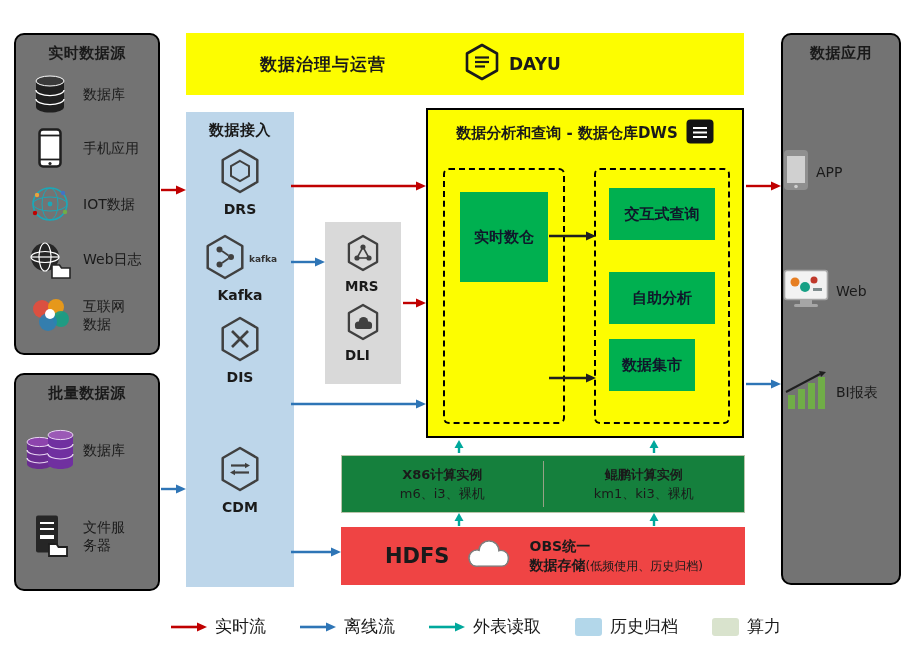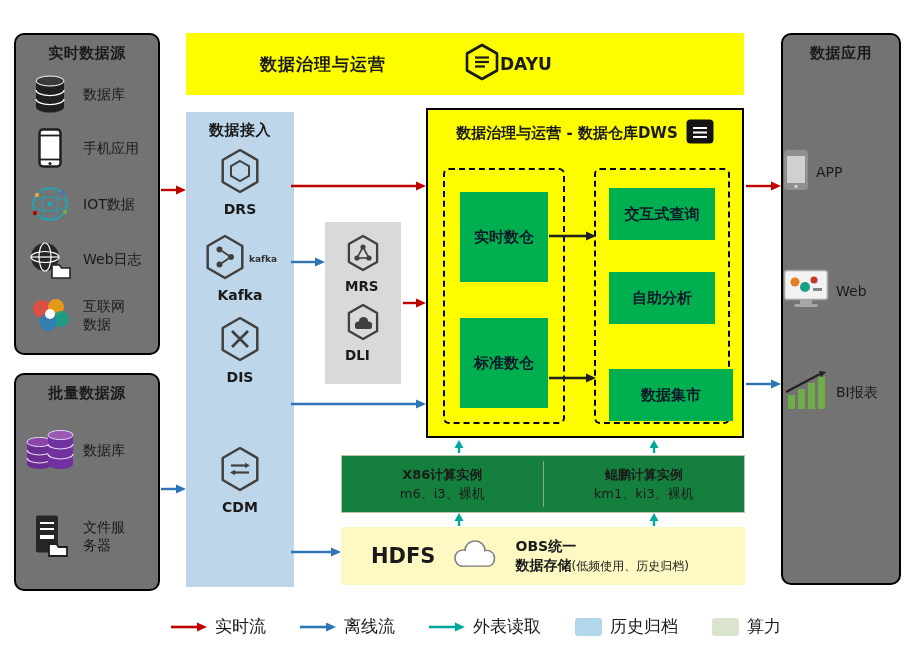--- a/index.html
+++ b/index.html
@@ -14,21 +14,21 @@
 .panel-title{font-weight:bold;font-size:15px;text-align:center;padding-top:9px;letter-spacing:.5px}
 .src-items{flex:1;display:flex;flex-direction:column;justify-content:space-around;padding:4px 16px 10px 8px}
 .src-item{display:flex;align-items:center;gap:7px}
 .src-item .ic{width:52px;flex:none;display:flex;justify-content:center;align-items:center}
 .lbl{font-size:14px;line-height:1.3}
 .w-narrow{max-width:52px}
 
 
 #governance{position:absolute;left:186px;top:33px;width:558px;height:62px;background:#fdfd00}
 #governance .gov-title{position:absolute;left:74px;top:0;height:100%;display:flex;align-items:center;font-weight:bold;font-size:17px;letter-spacing:1px}
-#governance .dayu{position:absolute;left:278px;top:0;height:100%;display:flex;align-items:center;}
+#governance .dayu{position:absolute;left:278px;top:0;height:100%;display:flex;align-items:center;gap:9px}
 .dayu-label{font-weight:bold;font-size:17px}
 
 
 #ingestion{position:absolute;left:186px;top:112px;width:108px;height:475px;background:#bdd6ea}
 .svc{position:absolute;left:0;right:0;display:flex;flex-direction:column;align-items:center}
 #svc-drs{top:36px}#svc-kafka{top:122px}#svc-dis{top:204px}#svc-cdm{top:334px}
 .svc .svc-label{font-weight:bold;font-size:14px;margin-top:3px}
 .svc-iconrow{display:flex;align-items:center;justify-content:center;gap:2px}
 .kafka-note{font-size:9px;font-weight:bold;color:#333}
 
@@ -42,29 +42,29 @@
 #dws{position:absolute;left:426px;top:108px;width:318px;height:330px;background:#fdfd00;border:2.5px solid #000}
 #dws .dws-title{position:absolute;top:9px;left:0;right:0;display:flex;justify-content:center;align-items:center;gap:8px;font-weight:bold;font-size:15px}
 .dashed{position:absolute;border:2px dashed #000;border-radius:6px}
 #dashed-left{left:15px;top:58px;width:122px;height:256px}
 #dashed-right{left:166px;top:58px;width:136px;height:256px}
 .greenbox{position:absolute;background:#00b050;display:flex;align-items:center;justify-content:center;font-weight:bold;font-size:15px;color:#0f172a;text-align:center}
 #g1{left:15px;top:22px;width:88px;height:90px}
 #g2{left:15px;top:148px;width:88px;height:90px}
 #g3{left:13px;top:18px;width:106px;height:52px}
 #g4{left:13px;top:102px;width:106px;height:52px}
-#g5{left:13px;top:199px;width:124px;height:52px}
+#g5{left:13px;top:169px;width:86px;height:52px}
 
 
 #compute{position:absolute;left:341px;top:455px;width:404px;height:58px;background:#15803d;border:1px solid #b9c4aa;display:flex}
 .comp-half{flex:1;display:flex;flex-direction:column;align-items:center;justify-content:center;gap:1px}
 .comp-title{font-weight:bold;font-size:13px}
 .comp-spec{font-size:13px}
 .comp-divider{width:1px;background:#96a186;margin:5px 0}
-#hdfs{position:absolute;left:341px;top:527px;width:404px;height:58px;background:#fef9c3;display:flex;align-items:center;padding-left:30px;gap:13px}
+#hdfs{position:absolute;left:341px;top:527px;width:404px;height:58px;background:#ef4444;display:flex;align-items:center;padding-left:44px;gap:13px}
 .hdfs-label{font-weight:bold;font-size:21px}
 .obs-block{font-size:14px;line-height:1.35}
 .obs-bold{font-weight:bold}
 .obs-note{font-size:12px;font-weight:normal}
 
 
 .app-item{position:absolute;left:0;right:0;display:flex;flex-direction:row;align-items:center;gap:7px}
 #app-app{top:114px}#app-web{top:234px}#app-bi{top:336px}
 .app-label{font-size:14px}
 
@@ -279,33 +279,32 @@
             <circle cx="23.5" cy="22" r="3.6" fill="#404040"></circle>
             <rect x="10" y="21.5" width="17" height="4.5" rx="2.2" fill="#404040"></rect>
           </svg>
       </span>
       <span class="svc-label">DLI</span>
     </div>
   </div>
 
   <div id="dws">
     <div class="dws-title">
-      <span>数据治理与运营 - 数据仓库DWS</span>
+      <span>数据分析和查询 - 数据仓库DWS</span>
       <span>
         <svg width="28" height="25" viewBox="0 0 28 25">
             <rect x="0.5" y="0.5" width="27" height="24" rx="4" fill="#141414"></rect>
             <line x1="7" y1="9" x2="21" y2="9" stroke="#fff" stroke-width="2"></line>
             <line x1="7" y1="13.5" x2="21" y2="13.5" stroke="#fff" stroke-width="2"></line>
             <line x1="7" y1="18" x2="21" y2="18" stroke="#fff" stroke-width="2"></line>
           </svg>
       </span>
     </div>
     <div class="dashed" id="dashed-left">
       <div class="greenbox" id="g1">实时数仓</div>
-      <div class="greenbox" id="g2">标准数仓</div>
     </div>
     <div class="dashed" id="dashed-right">
       <div class="greenbox" id="g3">交互式查询</div>
       <div class="greenbox" id="g4">自助分析</div>
       <div class="greenbox" id="g5">数据集市</div>
     </div>
   </div>
 
   <div id="compute">
     <div class="comp-half">

